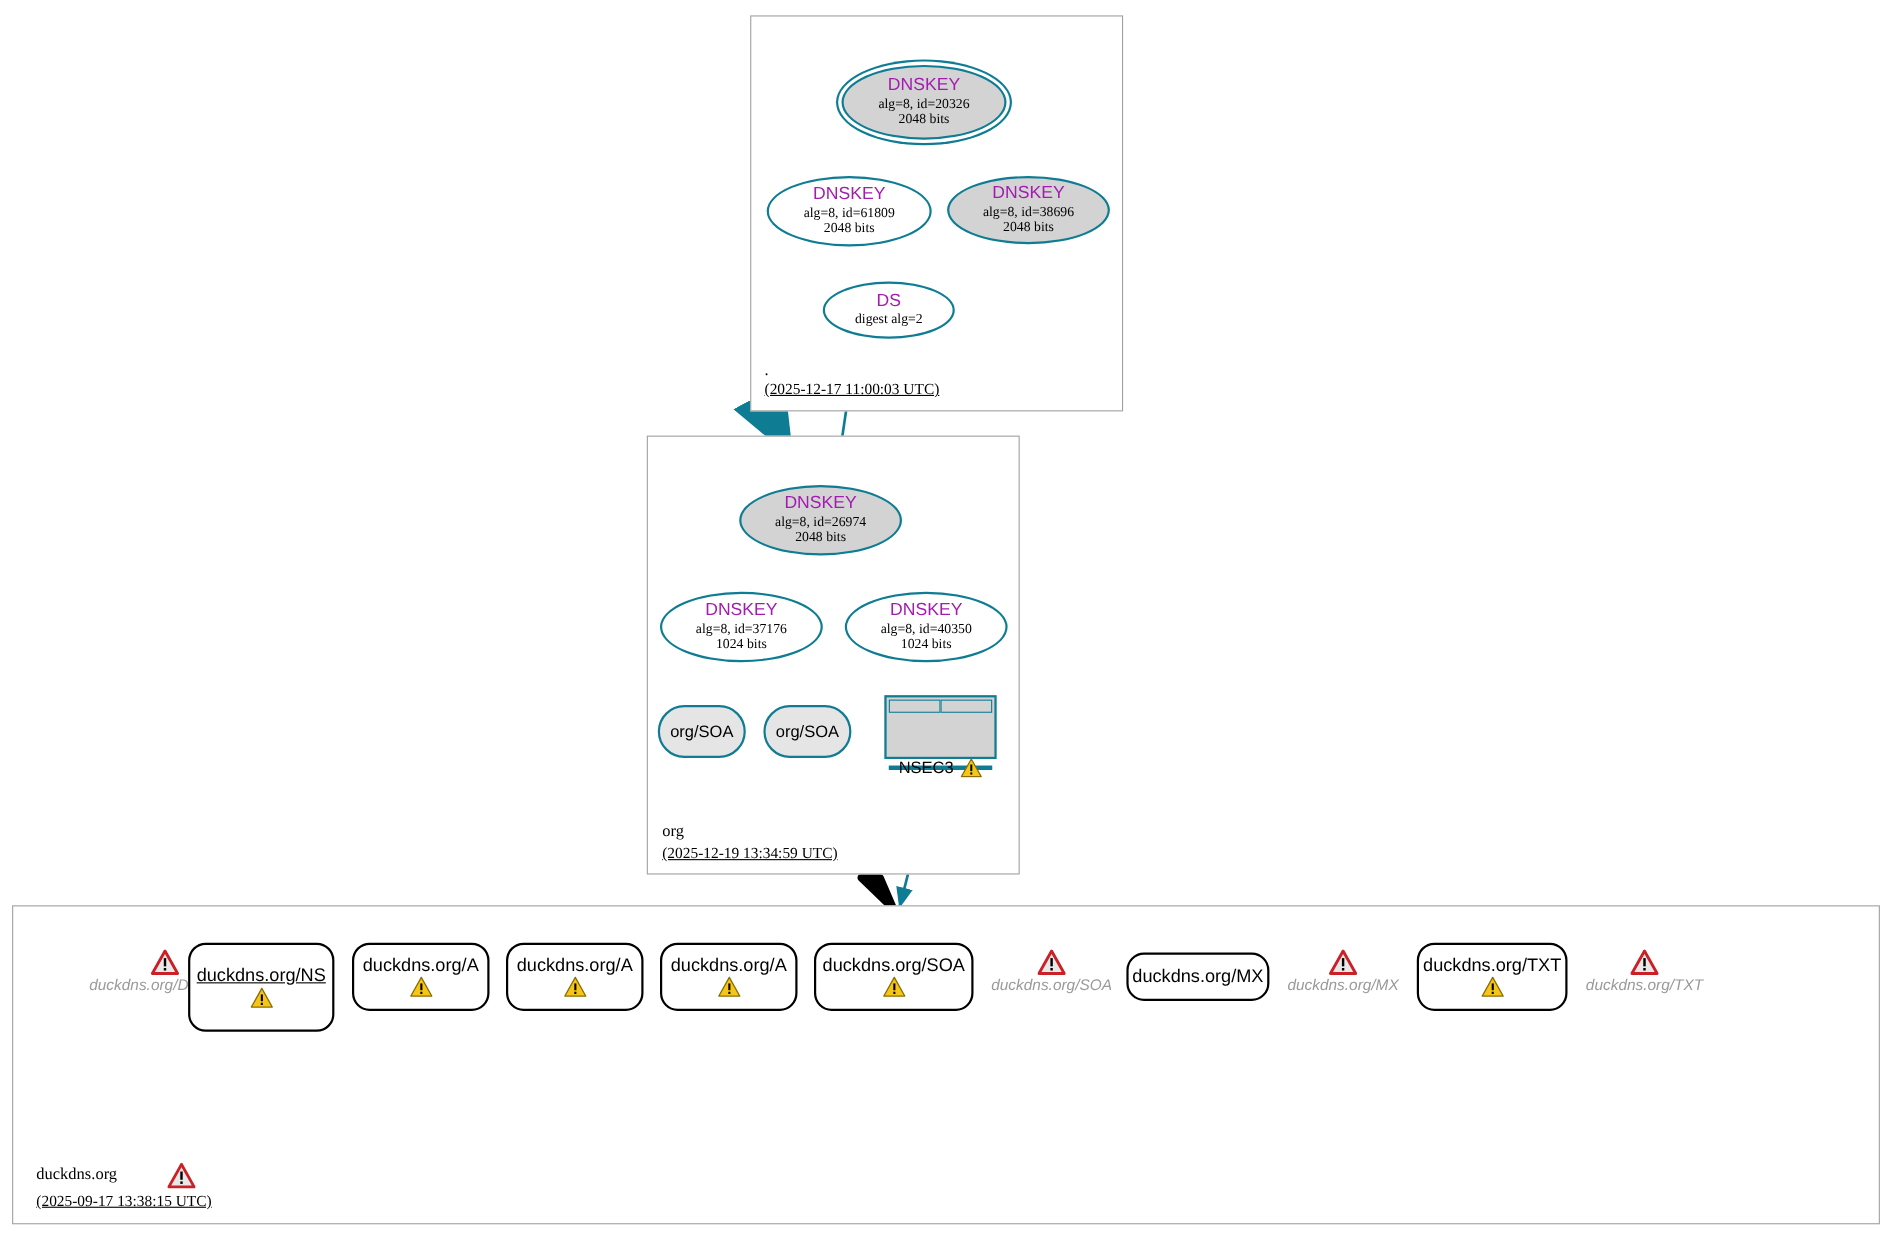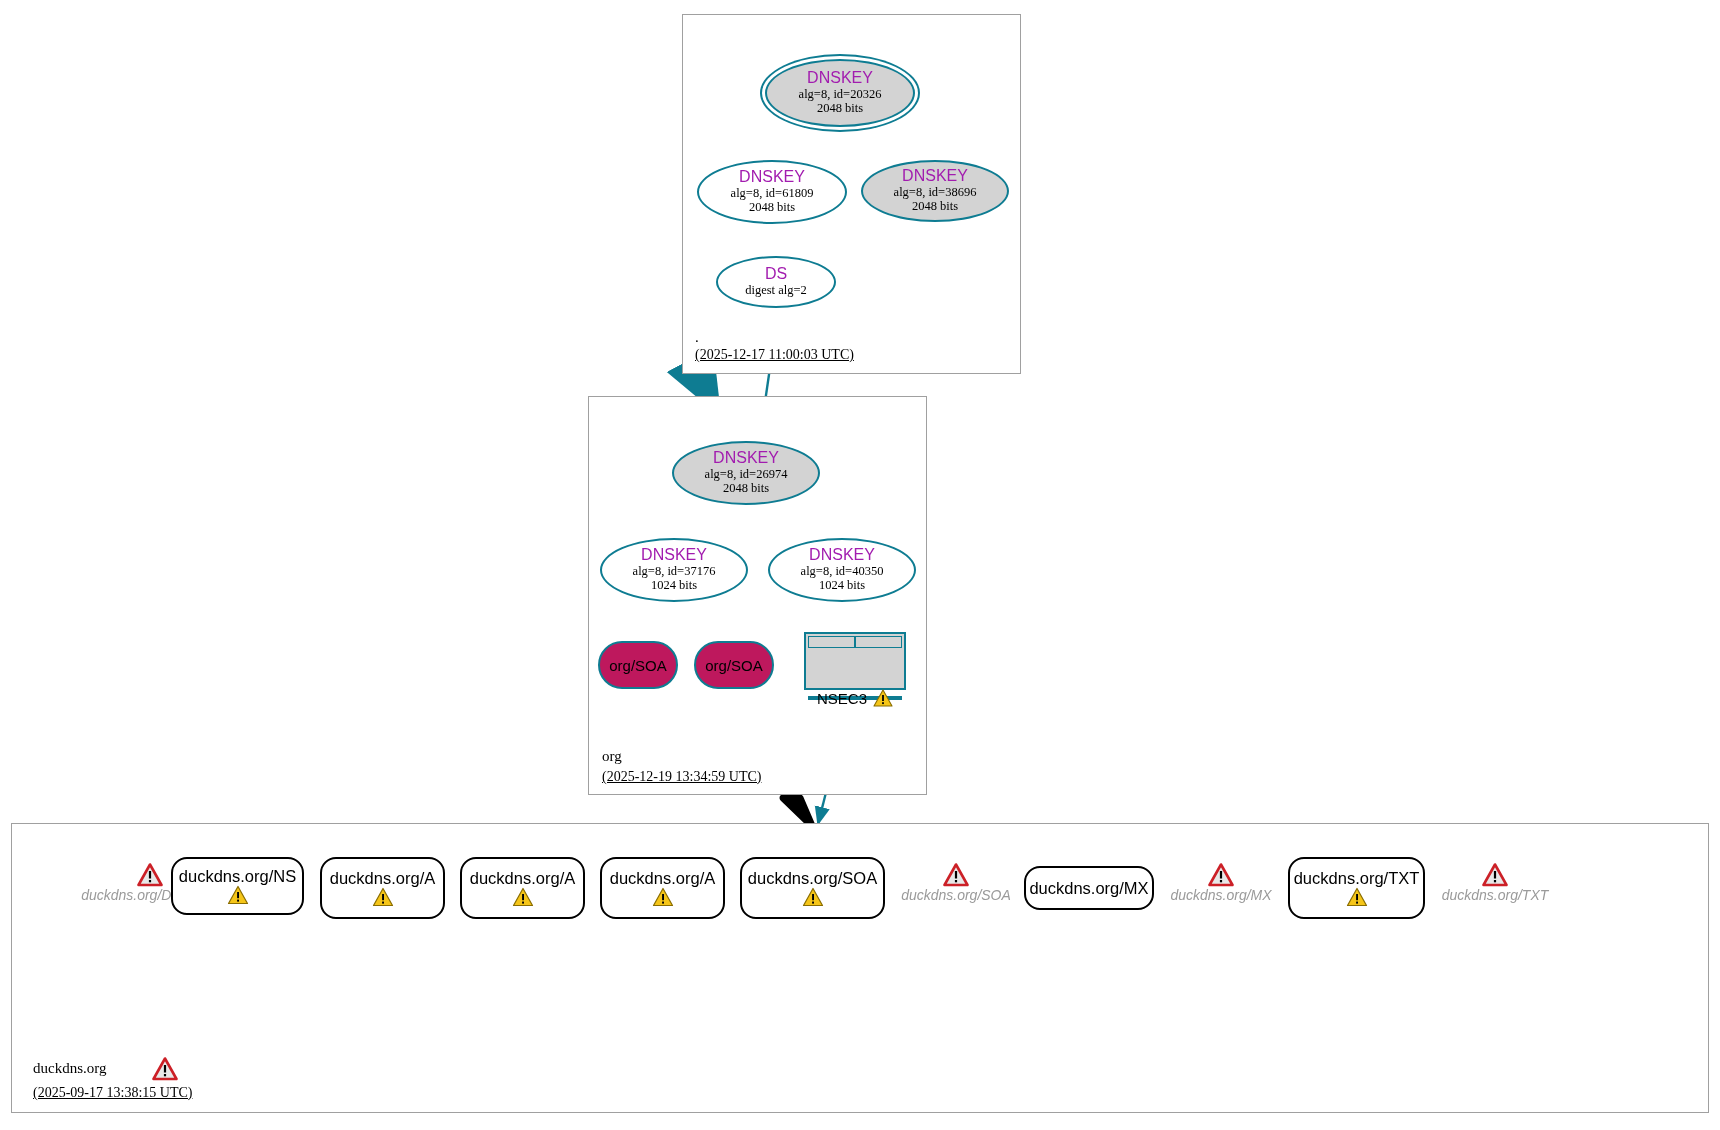--- a/index.html
+++ b/index.html
@@ -13,21 +13,21 @@
   .node{position:absolute;box-sizing:border-box;display:flex;flex-direction:column;
         align-items:center;justify-content:center;text-align:center;}
 
   .ell{border:2px solid #0e7c92;border-radius:50%;background:#ffffff;}
   .ell.filled{background:#d3d3d3;}
   .ell.dbl{box-shadow:0 0 0 3px #ffffff, 0 0 0 5px #0e7c92;}
 
   .n-title{font-family:"Liberation Sans",sans-serif;font-size:16px;color:#a21caf;line-height:1.05;}
   .n-sub{font-family:"Liberation Serif",serif;font-size:12.5px;color:#000;line-height:1.18;}
 
-  .rrset{border:2px solid #0e7c92;border-radius:24px;background:#be185d;}
+  .rrset{border:2px solid #0e7c92;border-radius:24px;background:#e5e5e5;}
   .rrset .lbl{font-family:"Liberation Sans",sans-serif;font-size:15px;color:#000;}
 
   .leafbox{border:2.5px solid #000000;border-radius:16px;background:#ffffff;}
   .leafbox .lbl{font-family:"Liberation Sans",sans-serif;font-size:16.5px;color:#000;line-height:1.1;}
 
   .ghost{position:absolute;display:flex;flex-direction:column;align-items:center;justify-content:flex-start;}
   .ghost .lbl{font-family:"Liberation Sans",sans-serif;font-style:italic;font-size:14px;color:#9a9a9a;white-space:nowrap;}
 
   .nsec3{position:absolute;border:2px solid #0e7c92;background:#d3d3d3;box-sizing:border-box;}
   .nsec3 .hdr{position:absolute;left:2px;top:2px;right:2px;height:12px;display:flex;}
@@ -99,21 +99,21 @@
     <div class="n-sub">alg=8, id=61809</div>
     <div class="n-sub">2048 bits</div>
   </div>
 
   <div class="node ell filled" style="left:861px;top:160px;width:148px;height:62px;">
     <div class="n-title">DNSKEY</div>
     <div class="n-sub">alg=8, id=38696</div>
     <div class="n-sub">2048 bits</div>
   </div>
 
-  <div class="node ell" style="left:716px;top:256px;width:120px;height:52px;">
+  <div class="node ell" style="left:748px;top:256px;width:120px;height:52px;">
     <div class="n-title">DS</div>
     <div class="n-sub">digest alg=2</div>
   </div>
 
   <div class="zone-box" style="left:588px;top:396px;width:339px;height:399px;"></div>
   <div class="zone-label" style="left:602px;top:748px;">org</div>
   <div class="zone-time" style="left:602px;top:769px;">(2025-12-19 13:34:59 UTC)</div>
 
   <div class="node ell filled" style="left:672px;top:441px;width:148px;height:64px;">
     <div class="n-title">DNSKEY</div>
@@ -172,21 +172,21 @@
     <span class="warn-wrap">
       <svg width="26" height="24" viewBox="0 0 26 24">
         <path d="M13,1.5 L24.5,22 L1.5,22 Z" fill="#e8e8e8" stroke="#cc2027" stroke-width="2.6" stroke-linejoin="round"></path>
         <rect x="11.9" y="8" width="2.2" height="7.5" fill="#000"></rect>
         <rect x="11.9" y="17" width="2.2" height="2.3" fill="#000"></rect>
       </svg>
     </span>
     <span class="lbl">duckdns.org/DNSKEY</span>
   </div>
 
-  <div class="node leafbox" style="left:171px;top:857px;width:133px;height:58px;">
+  <div class="node leafbox" style="left:171px;top:857px;width:133px;height:81px;text-decoration:underline;">
     <div class="lbl">duckdns.org/NS</div>
     <span class="warn-wrap">
       <svg width="22" height="20" viewBox="0 0 22 20">
         <path d="M11,1.5 L20.5,18.5 L1.5,18.5 Z" fill="#f5c518" stroke="#8a6d00" stroke-width="1.2" stroke-linejoin="round"></path>
         <rect x="10.1" y="7" width="1.9" height="6.2" fill="#000"></rect>
         <rect x="10.1" y="14.6" width="1.9" height="2" fill="#000"></rect>
       </svg>
     </span>
   </div>
 

